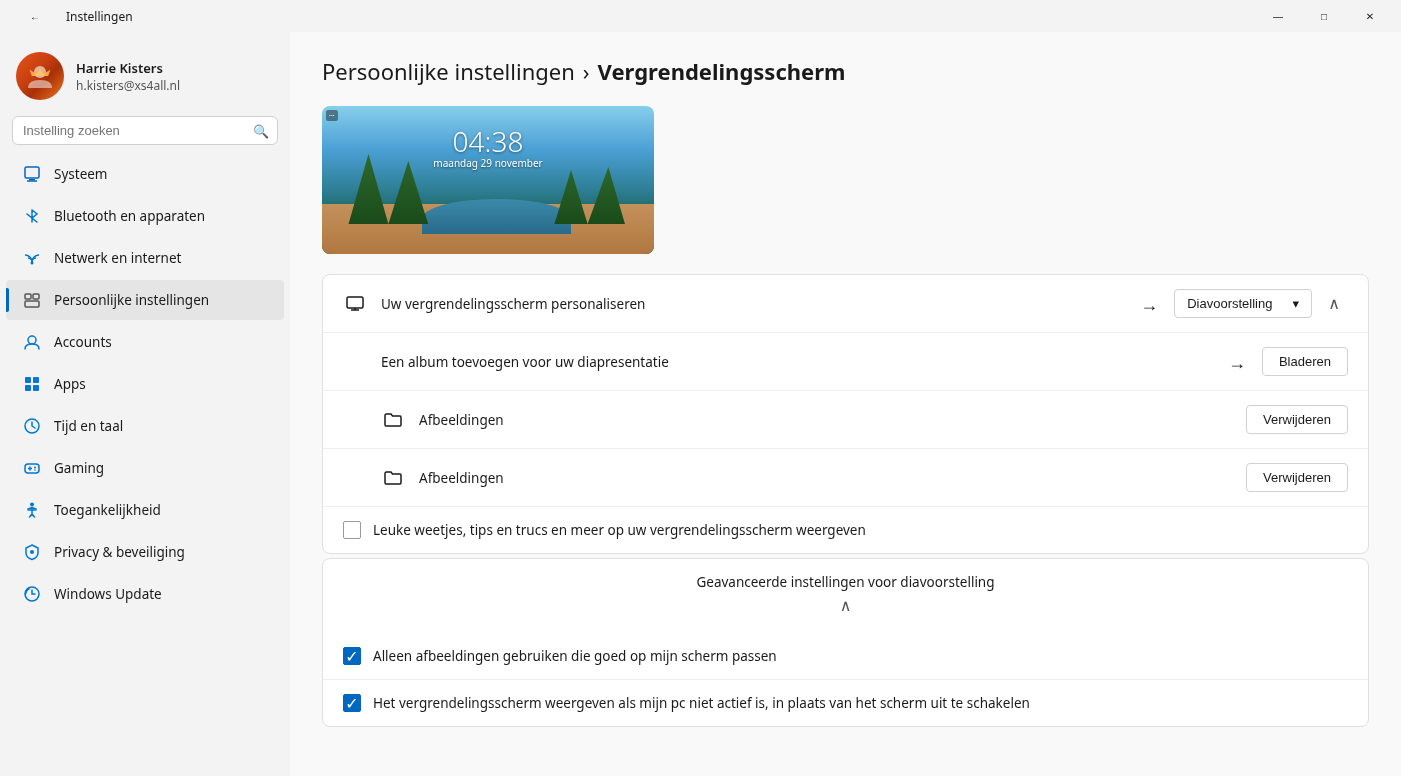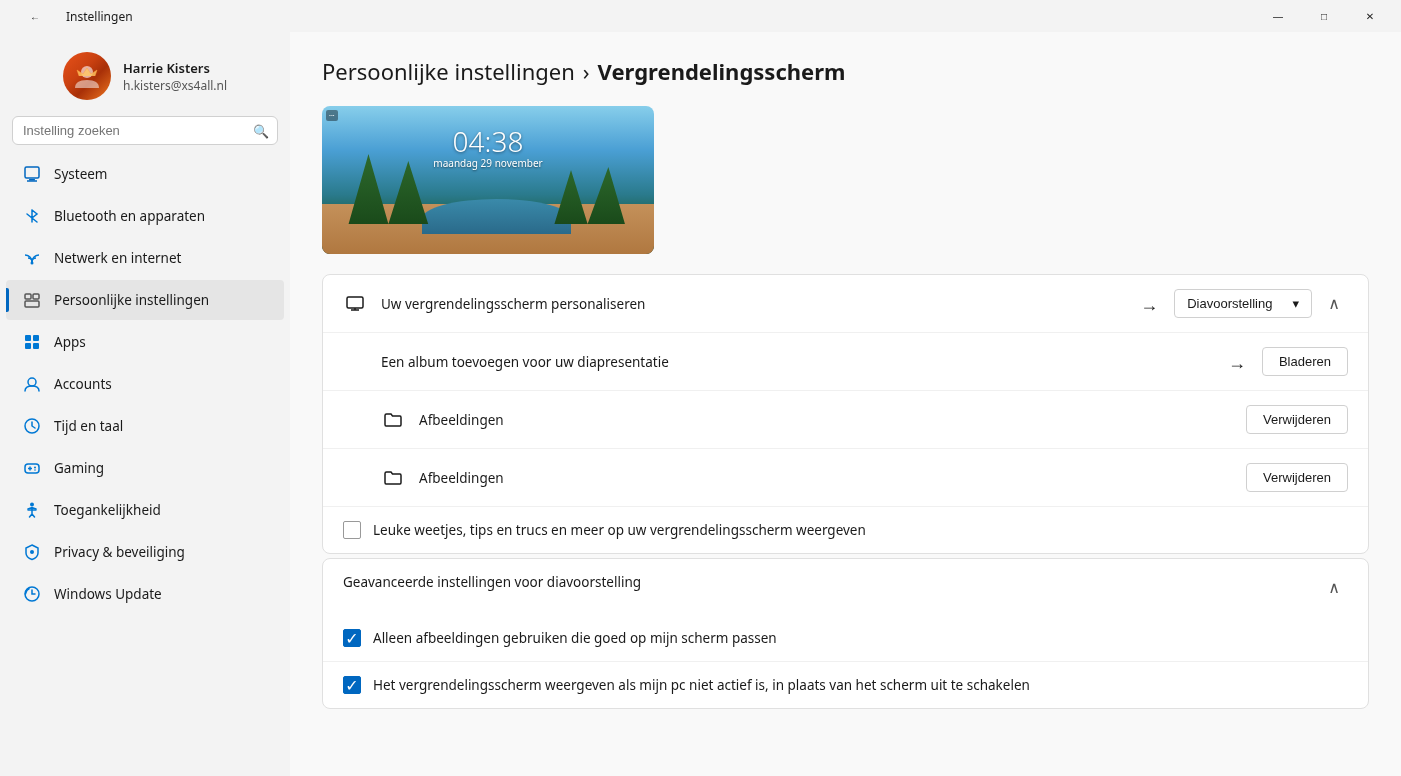--- a/index.html
+++ b/index.html
@@ -65,21 +65,20 @@
       flex-direction: column;
       flex-shrink: 0;
       overflow-y: auto;
     }
 
     .sidebar-profile {
       display: flex;
       align-items: center;
       gap: 12px;
       padding: 12px 16px 16px 16px;
-      margin-left: 47px;
     }
     .profile-avatar {
       width: 48px;
       height: 48px;
       border-radius: 50%;
       background: linear-gradient(135deg, #e8521a 0%, #c94010 40%, #a83008 60%, #f07820 100%);
       display: flex;
       align-items: center;
       justify-content: center;
       flex-shrink: 0;
@@ -371,24 +370,26 @@
       border-color: #0067c0;
       color: white;
     }
     .checkbox-label {
       font-size: 13.5px;
       color: #1a1a1a;
     }
 
     .section-header {
       display: flex;
+      align-items: center;
       justify-content: space-between;
       padding: 14px 20px;
       font-size: 13.5px;
       color: #1a1a1a;
+      flex-direction: column;
     }
 
     .advanced-card {
       background: white;
       border-radius: 8px;
       margin-bottom: 4px;
       border: 1px solid #e0e0e0;
       margin-top: 4px;
     }
   </style>
@@ -479,37 +480,37 @@
             <rect x="2" y="3" width="6" height="5" rx="1" fill="none" stroke="#555" stroke-width="1.5"></rect>
             <rect x="10" y="3" width="6" height="5" rx="1" fill="none" stroke="#555" stroke-width="1.5"></rect>
           </svg>
       </div>
       <span>Persoonlijke instellingen</span>
     </div>
 
     <div class="nav-item">
       <div class="nav-icon">
         <svg width="18" height="18" viewBox="0 0 18 18">
+            <circle cx="9" cy="7" r="4" fill="none" stroke="#0078d4" stroke-width="1.5"></circle>
+            <path d="M2 16 Q2 11 9 11 Q16 11 16 16" fill="none" stroke="#0078d4" stroke-width="1.5" stroke-linecap="round"></path>
+          </svg>
+      </div>
+      <span>Accounts</span>
+    </div>
+
+    <div class="nav-item">
+      <div class="nav-icon">
+        <svg width="18" height="18" viewBox="0 0 18 18">
             <rect x="2" y="2" width="6" height="6" rx="1" fill="#0078d4"></rect>
             <rect x="10" y="2" width="6" height="6" rx="1" fill="#0078d4"></rect>
             <rect x="2" y="10" width="6" height="6" rx="1" fill="#0078d4"></rect>
             <rect x="10" y="10" width="6" height="6" rx="1" fill="#0078d4"></rect>
           </svg>
       </div>
       <span>Apps</span>
-    </div>
-
-    <div class="nav-item">
-      <div class="nav-icon">
-        <svg width="18" height="18" viewBox="0 0 18 18">
-            <circle cx="9" cy="7" r="4" fill="none" stroke="#0078d4" stroke-width="1.5"></circle>
-            <path d="M2 16 Q2 11 9 11 Q16 11 16 16" fill="none" stroke="#0078d4" stroke-width="1.5" stroke-linecap="round"></path>
-          </svg>
-      </div>
-      <span>Accounts</span>
     </div>
 
     <div class="nav-item">
       <div class="nav-icon">
         <svg width="18" height="18" viewBox="0 0 18 18">
             <circle cx="9" cy="9" r="7" fill="none" stroke="#0078d4" stroke-width="1.5"></circle>
             <path d="M9 5 L9 9 L12 11" fill="none" stroke="#0078d4" stroke-width="1.5" stroke-linecap="round" stroke-linejoin="round"></path>
           </svg>
       </div>
       <span>Tijd en taal</span>

